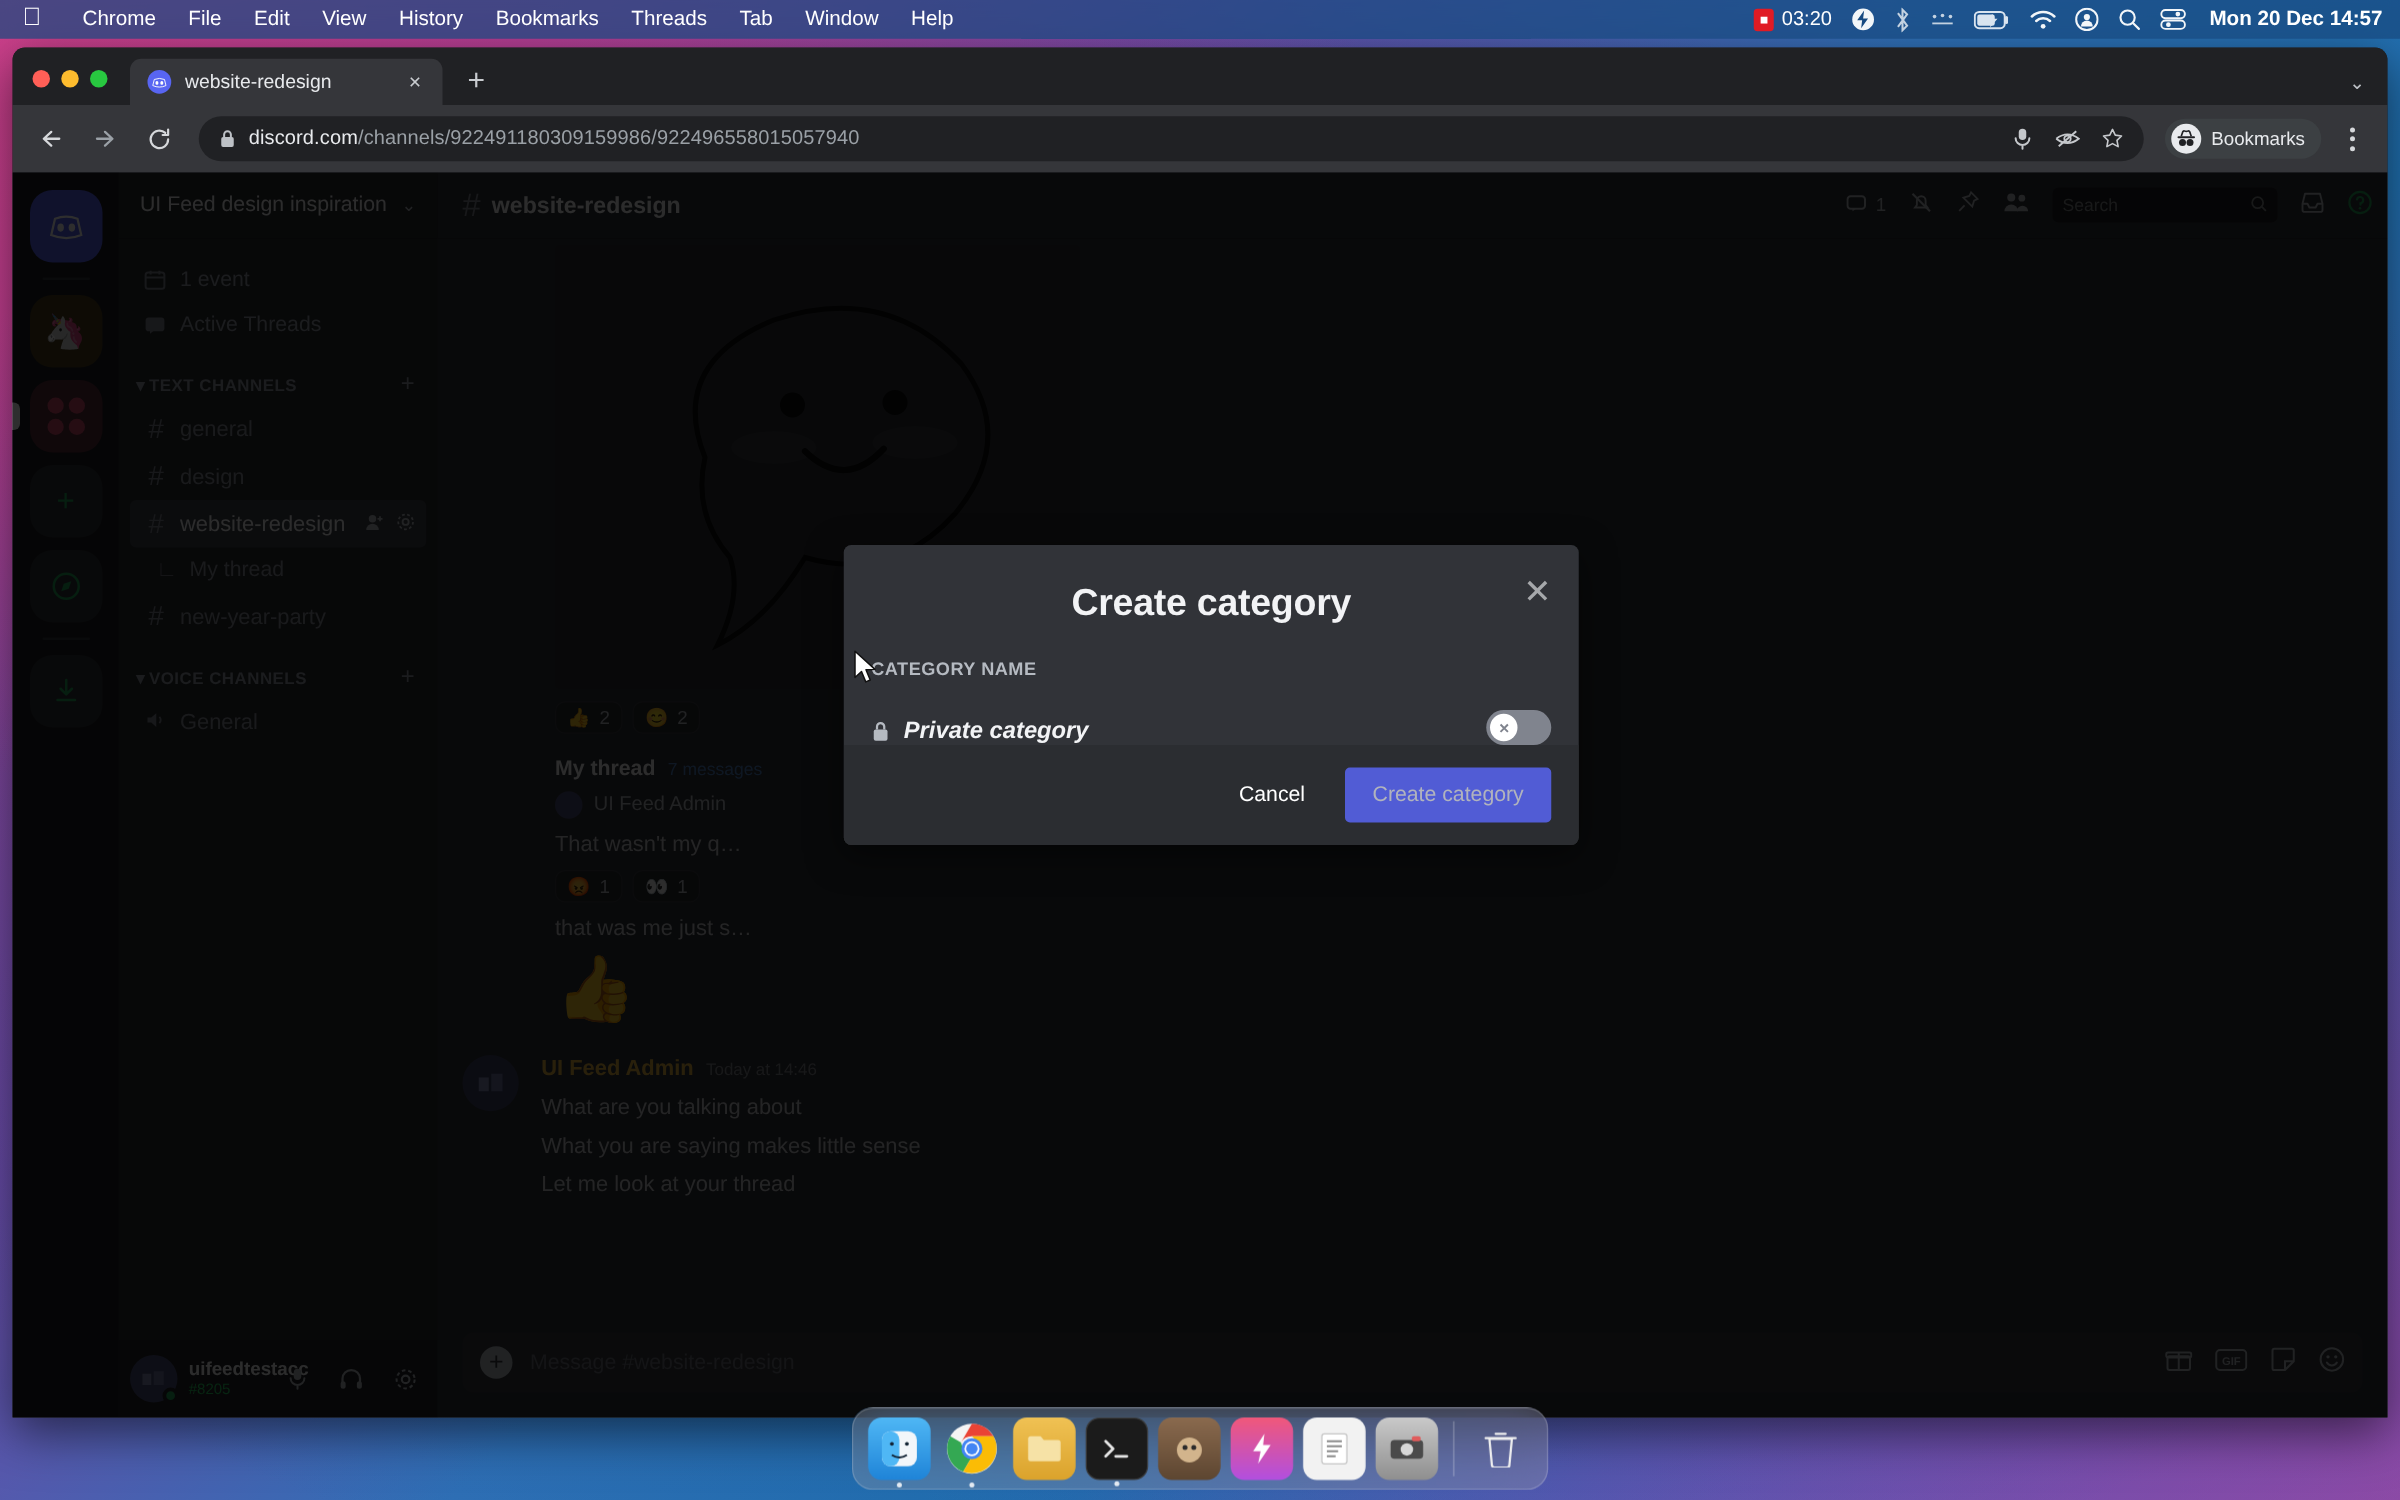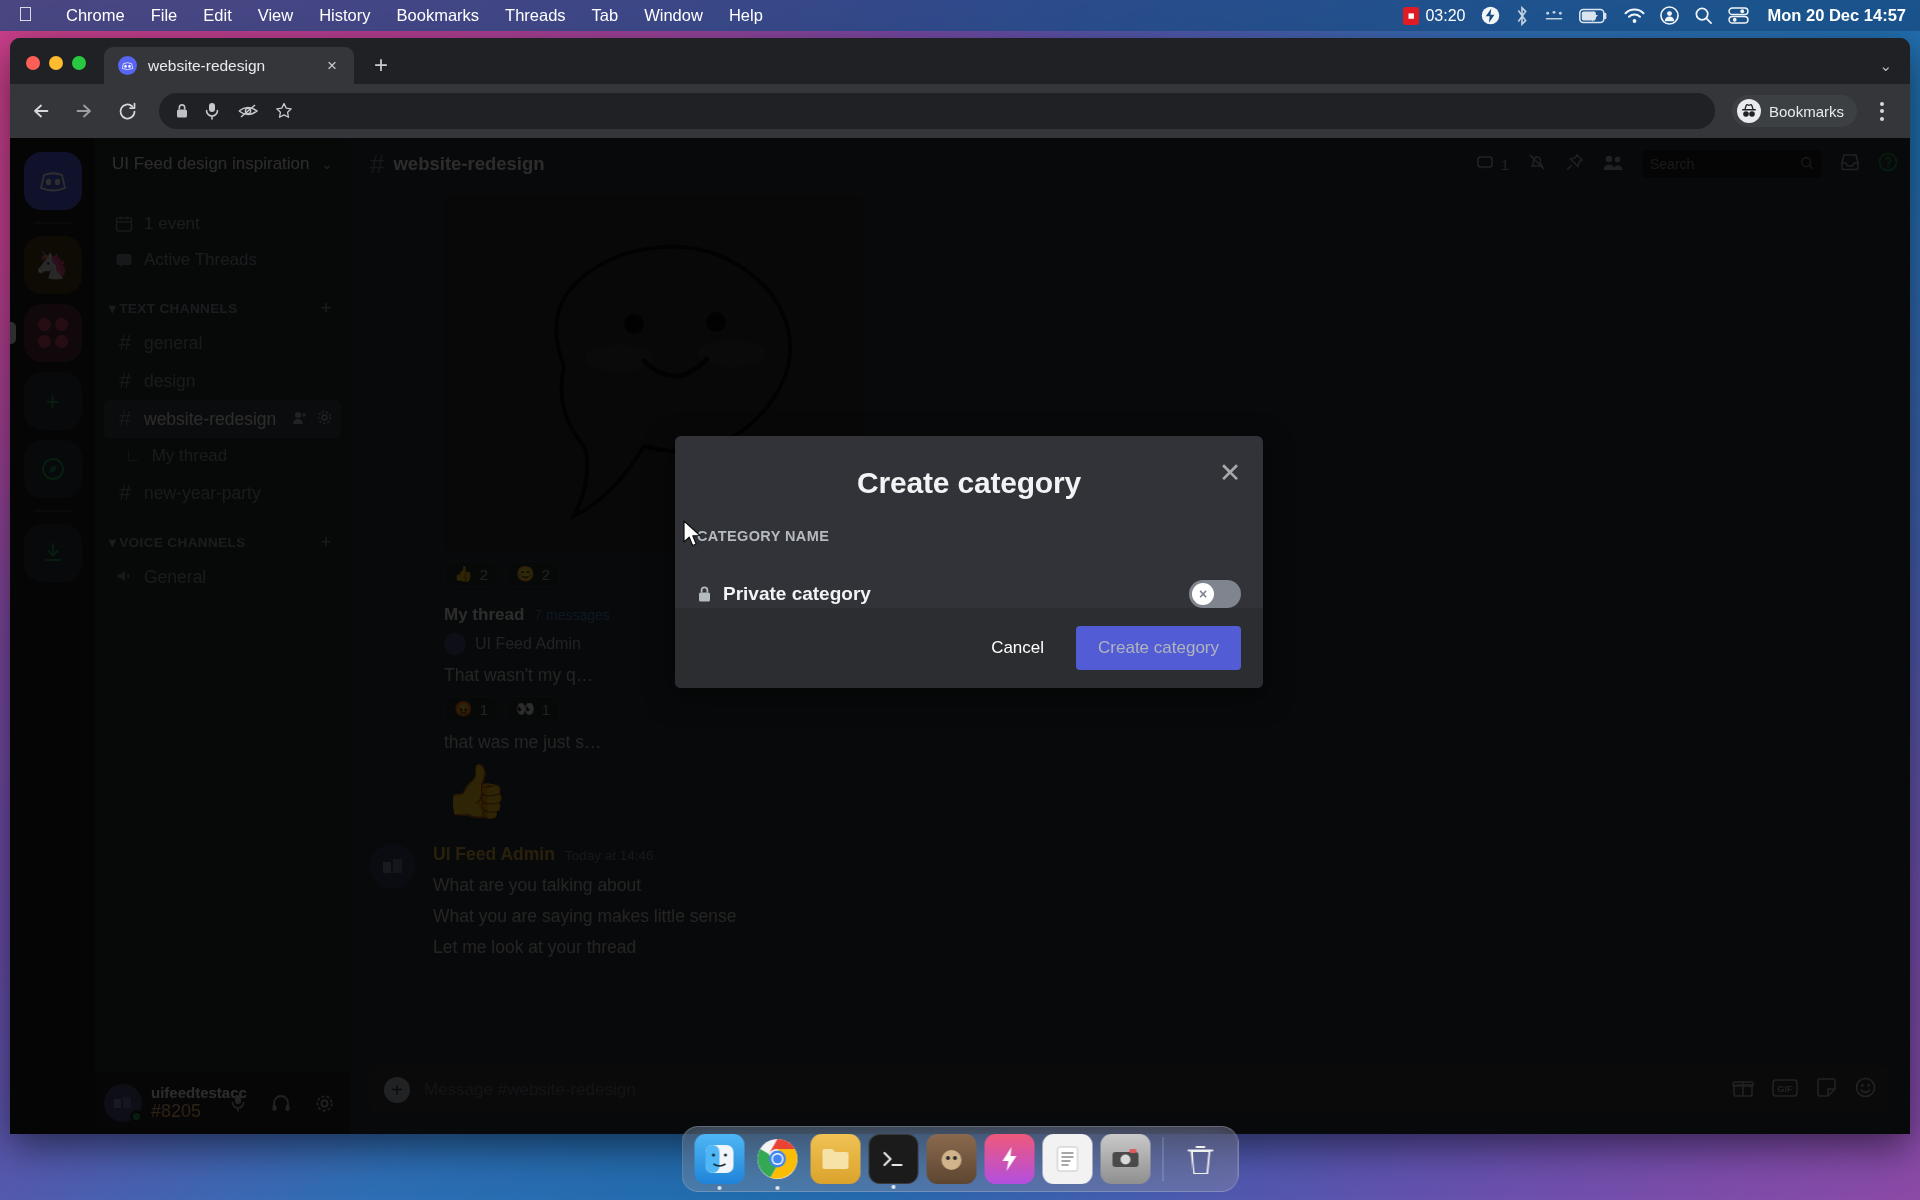--- a/index.html
+++ b/index.html
@@ -212,21 +212,21 @@
     width: 38px; height: 38px; border-radius: 50%;
     background: #4b4f78; display: flex; align-items: center; justify-content: center;
     color: #cfd2ff; font-size: 15px; position: relative; flex: 0 0 auto;
   }
   .avatar-sm .status {
     position: absolute; right: -1px; bottom: -1px; width: 13px; height: 13px;
     background: #23a55a; border: 3px solid #232428; border-radius: 50%;
   }
   .up-names { flex: 1; min-width: 0; line-height: 1.15; }
   .up-name { color: #f2f3f5; font-size: 15px; font-weight: 600; }
-  .up-tag { color: #fdba74; font-size: 18px; }
+  .up-tag { color: #22c55e; font-size: 12px; }
   .up-ic { width: 34px; height: 34px; display: flex; align-items: center; justify-content: center; color: #b5bac1; }
 
   
   #main { flex: 1; display: flex; flex-direction: column; min-width: 0; background: #313338; }
   #chan-header {
     height: 52px; display: flex; align-items: center; padding: 0 12px 0 20px;
     box-shadow: 0 1px 0 rgba(0,0,0,0.22); gap: 9px;
   }
   #chan-header .hash { font-size: 26px; color: #80848e; }
   #chan-title { color: #f2f3f5; font-size: 18.5px; font-weight: bold; }
@@ -299,21 +299,21 @@
     margin-bottom: 10px;
   }
   #category-input {
     width: 100%; height: 48px; background: #1e1f22;
     border: 1px solid #00a8fc; border-radius: 4px;
     color: #dbdee1; font-size: 18px; padding: 0 12px;
     font-family: "Liberation Sans", sans-serif;
     outline: none;
   }
   #category-input::placeholder { color: #87898c; }
-  .priv-row { display: flex; align-items: center; margin-top: 36px; }
+  .priv-row { display: flex; align-items: flex-end; margin-top: 24px; font-style: italic; }
   .priv-label { display: flex; align-items: center; gap: 11px; color: #f2f3f5; font-size: 19px; font-weight: bold; }
   .lock-glyph { color: #b5bac1; font-size: 18px; display: flex; }
   #priv-toggle {
     margin-left: auto; width: 52px; height: 28px; border-radius: 14px;
     background: #80848e; position: relative;
   }
   #priv-toggle .knob {
     position: absolute; left: 3px; top: 3px; width: 22px; height: 22px; border-radius: 50%;
     background: #fff; display: flex; align-items: center; justify-content: center;
     color: #80848e; font-size: 14px; font-weight: bold;
@@ -478,20 +478,21 @@
         </svg>
     </div>
 
     <div id="omnibox">
       <span class="lock-icon">
         <svg width="14" height="16" viewBox="0 0 14 16">
             <rect x="2" y="6.5" width="10" height="8" rx="1.5" fill="#bdc1c6"></rect>
             <path d="M4.3 6.5 V4.6 a2.7 2.7 0 0 1 5.4 0 V6.5" stroke="#bdc1c6" stroke-width="1.6" fill="none"></path>
           </svg>
       </span>
+      <span class="url"><span class="host">discord.com</span><span class="path">/channels/922491180309159986/922496558015057940</span></span>
       <span class="omni-icon">
         <svg width="16" height="18" viewBox="0 0 16 18">
             <rect x="5" y="1" width="6" height="9" rx="3" fill="#c5c8cc"></rect>
             <path d="M2.5 8.5 a5.5 5.5 0 0 0 11 0 M8 14 v3" stroke="#c5c8cc" stroke-width="1.6" fill="none" stroke-linecap="round"></path>
           </svg>
       </span>
       <span class="omni-icon">
         <svg width="20" height="16" viewBox="0 0 20 16">
             <path d="M1 8 Q10 1 19 8 Q10 15 1 8" stroke="#c5c8cc" stroke-width="1.5" fill="none"></path>
             <circle cx="10" cy="8" r="2.6" stroke="#c5c8cc" stroke-width="1.4" fill="none"></circle>

